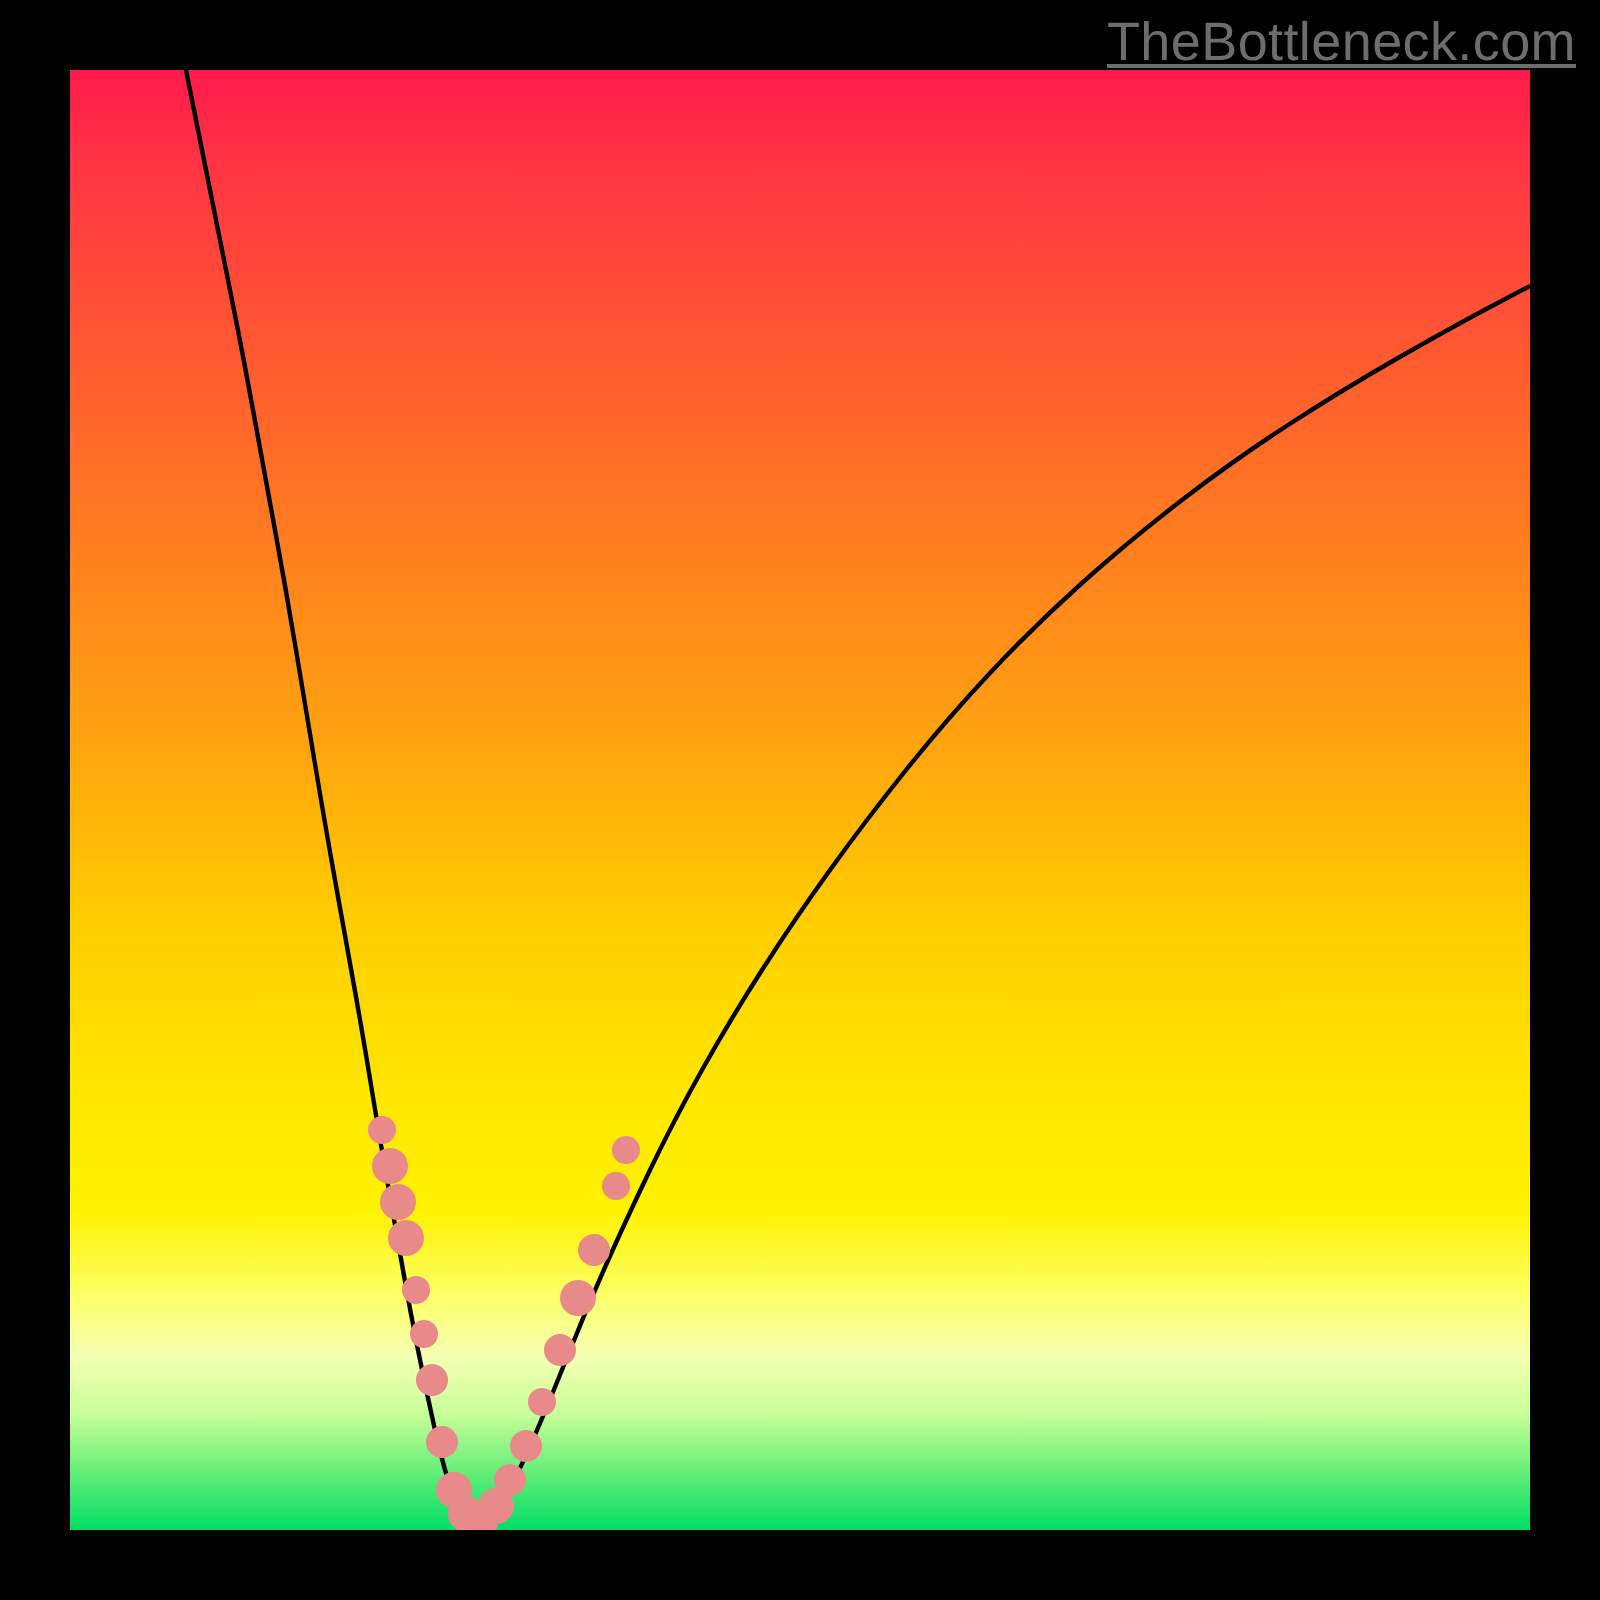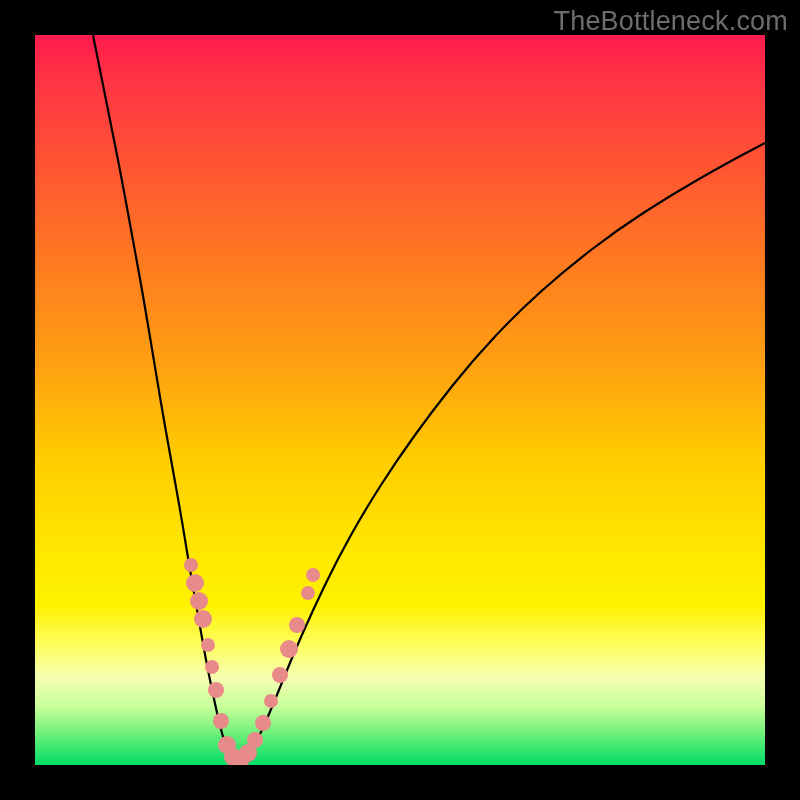--- a/index.html
+++ b/index.html
@@ -33,20 +33,21 @@
   }
   .watermark {
     position: absolute;
     top: 6px;
     right: 12px;
     font-family: Arial, Helvetica, sans-serif;
     font-size: 27px;
     font-weight: 500;
     color: #6d6d6d;
     letter-spacing: 0.2px;
+    text-decoration: underline;
   }
   svg.curve-layer {
     position: absolute;
     left: 0;
     top: 0;
     width: 730px;
     height: 730px;
   }
 </style>
 </head>

